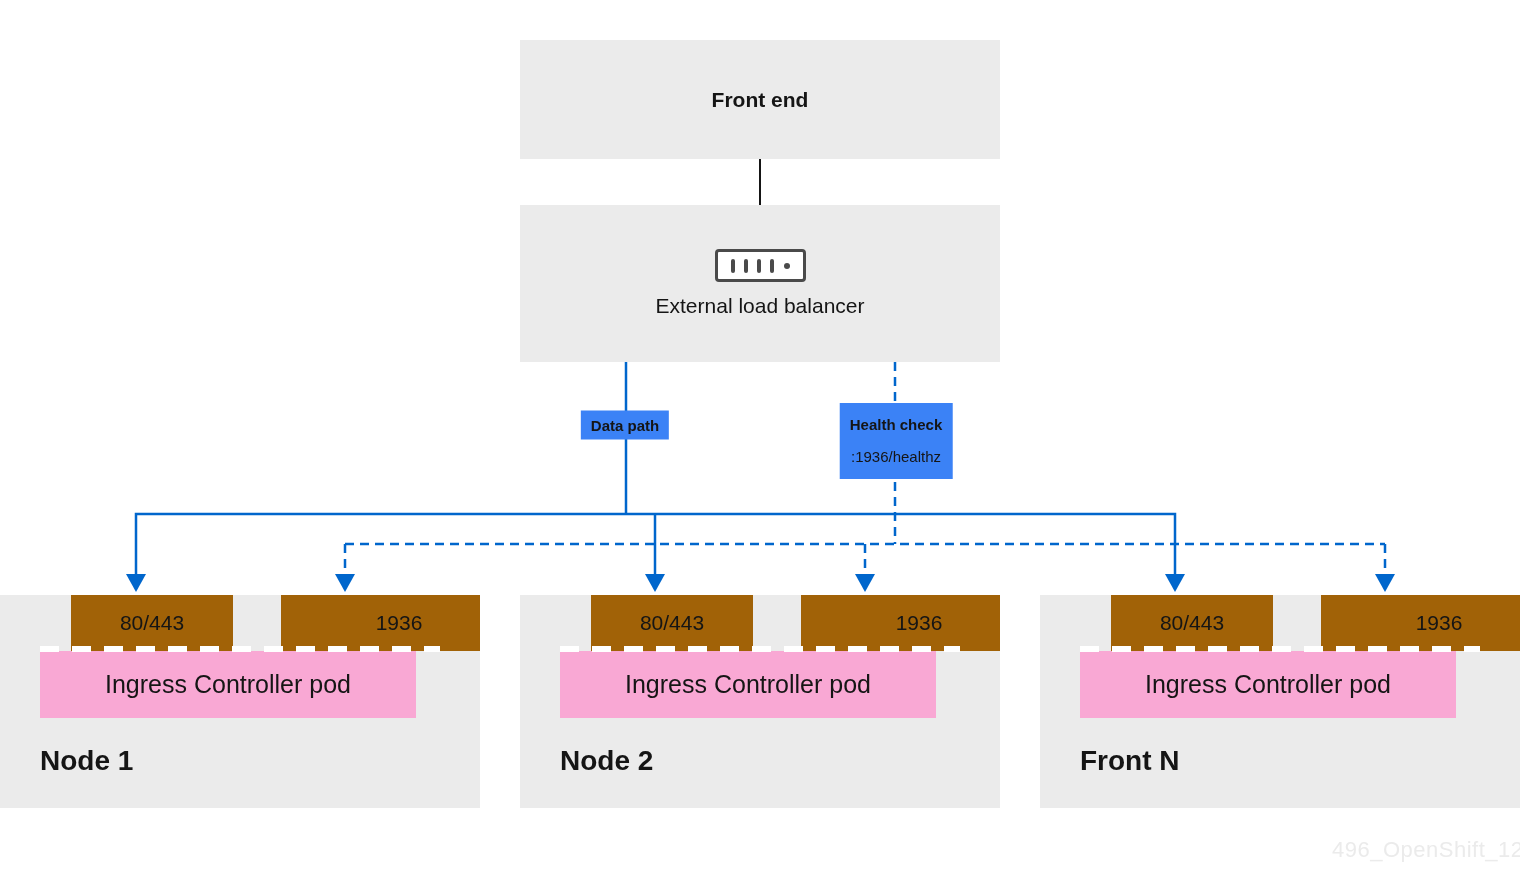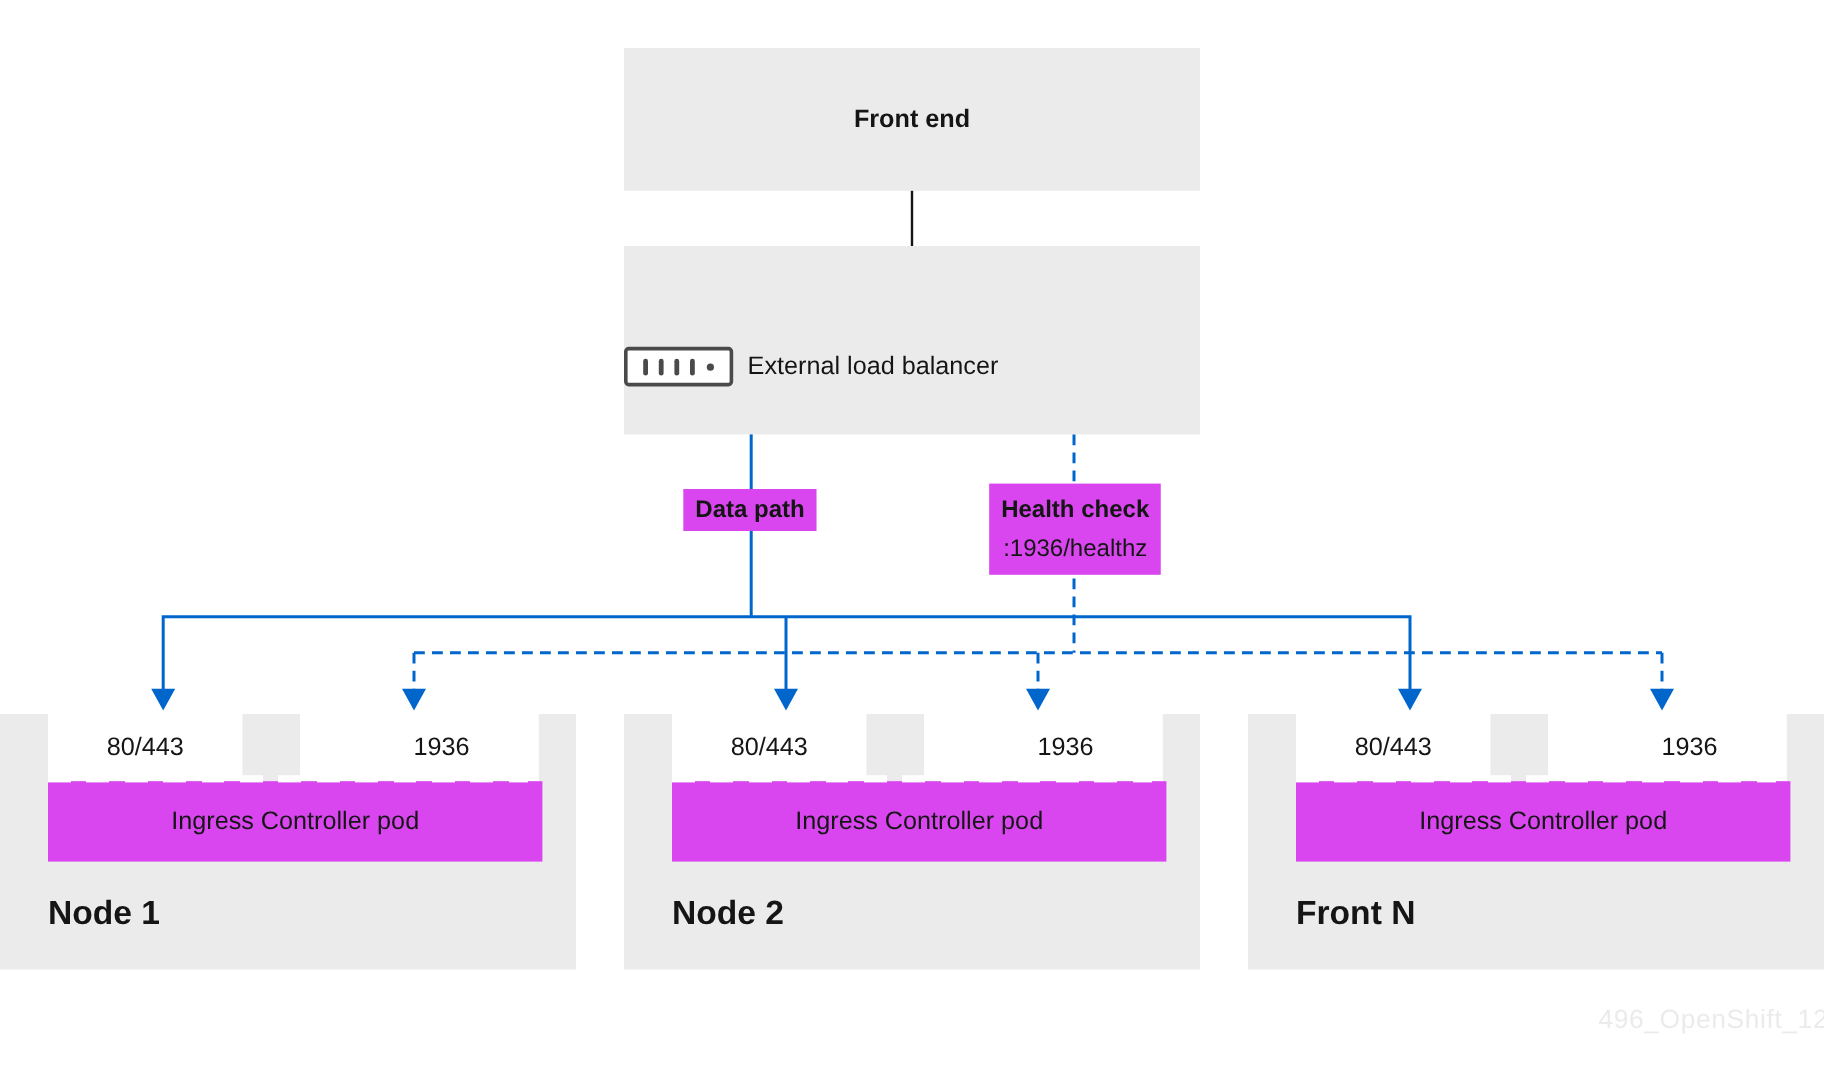--- a/index.html
+++ b/index.html
@@ -5,43 +5,43 @@
   html,body{margin:0;padding:0;background:#ffffff;}
   body{font-family:"Liberation Sans",sans-serif;color:#151515;}
   .canvas{position:relative;width:1520px;height:891px;background:#fff;overflow:hidden;}
 
   
   .graybox{position:absolute;background:#ebebeb;}
   .frontend{left:520px;top:40px;width:480px;height:119px;display:flex;flex-direction:column;align-items:center;justify-content:center;gap:22px;}
   .frontend .title{font-weight:bold;font-size:21px;}
   .frontend .sub{font-size:21px;}
   .connector{position:absolute;left:759px;top:159px;width:2px;height:46px;background:#151515;}
-  .lb{left:520px;top:205px;width:480px;height:157px;display:flex;flex-direction:row;align-items:center;padding-top:44px;box-sizing:border-box;gap:12px;}
+  .lb{left:520px;top:205px;width:480px;height:157px;display:flex;flex-direction:column;align-items:center;padding-top:44px;box-sizing:border-box;gap:12px;}
   .lb .label{font-size:21px;}
 
   
   .srv{width:72px;height:27px;border:3px solid #4a4a4a;border-radius:4px;background:#fff;display:flex;align-items:center;gap:9px;padding-left:13px;position:relative;}
   .srv .bar{width:4px;height:14px;background:#4a4a4a;border-radius:2px;}
   .srv .dot{position:absolute;right:13px;top:50%;transform:translateY(-50%);width:6px;height:6px;border-radius:50%;background:#4a4a4a;}
 
   
-  .pathlabel{position:absolute;background:#d946ef;text-align:center;font-size:20px;padding:6px 10px;}
+  .pathlabel{position:absolute;background:#3b82f6;text-align:center;font-size:15px;padding:6px 10px;}
   .datapath{left:625px;top:425px;transform:translate(-50%,-50%);font-weight:bold;white-space:nowrap;}
   .healthcheck{left:896px;top:441px;transform:translate(-50%,-50%);line-height:32px;white-space:nowrap;}
   .healthcheck .hc-title{font-weight:bold;}
 
   
   .lines{position:absolute;left:0;top:0;width:1520px;height:891px;pointer-events:none;}
 
   
   .node{position:absolute;top:595px;width:480px;height:213px;background:#ebebeb;}
   .node.n1{left:0;} .node.n2{left:520px;} .node.n3{left:1040px;}
-  .port{position:absolute;top:0;width:162px;height:56px;background:#ffffff;display:flex;align-items:center;justify-content:center;font-size:21px;}
+  .port{position:absolute;top:0;width:162px;height:56px;background:#a16207;display:flex;align-items:center;justify-content:center;font-size:21px;margin-left:31px;}
   .port.p1{left:40px;} .port.p2{left:250px;padding-left:37px;}
-  .pod{position:absolute;left:40px;top:56px;width:412px;height:67px;background:#d946ef;display:flex;align-items:center;justify-content:center;font-size:21px;}
+  .pod{position:absolute;left:40px;top:56px;width:376px;height:67px;background:#f9a8d4;display:flex;align-items:center;justify-content:center;font-size:25px;}
   .seam{position:absolute;left:40px;top:51px;width:400px;height:6px;background:repeating-linear-gradient(90deg,#fff 0 19px,transparent 19px 32px);}
   .nodename{position:absolute;left:40px;top:150px;font-weight:bold;font-size:28px;}
 
   .watermark{position:absolute;left:1332px;top:837px;font-size:22px;color:#ebebeb;letter-spacing:0.5px;}
 </style>
 </head>
 <body>
 
 <div class="canvas">
 

